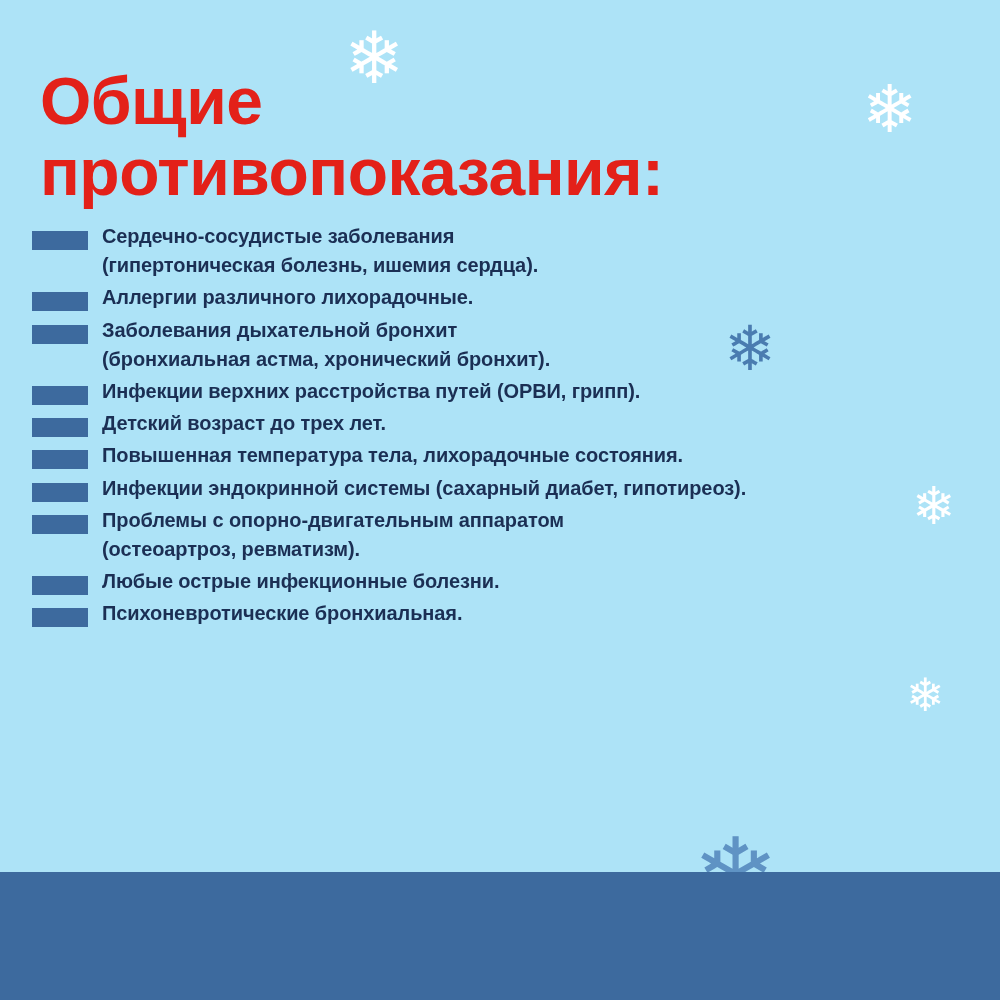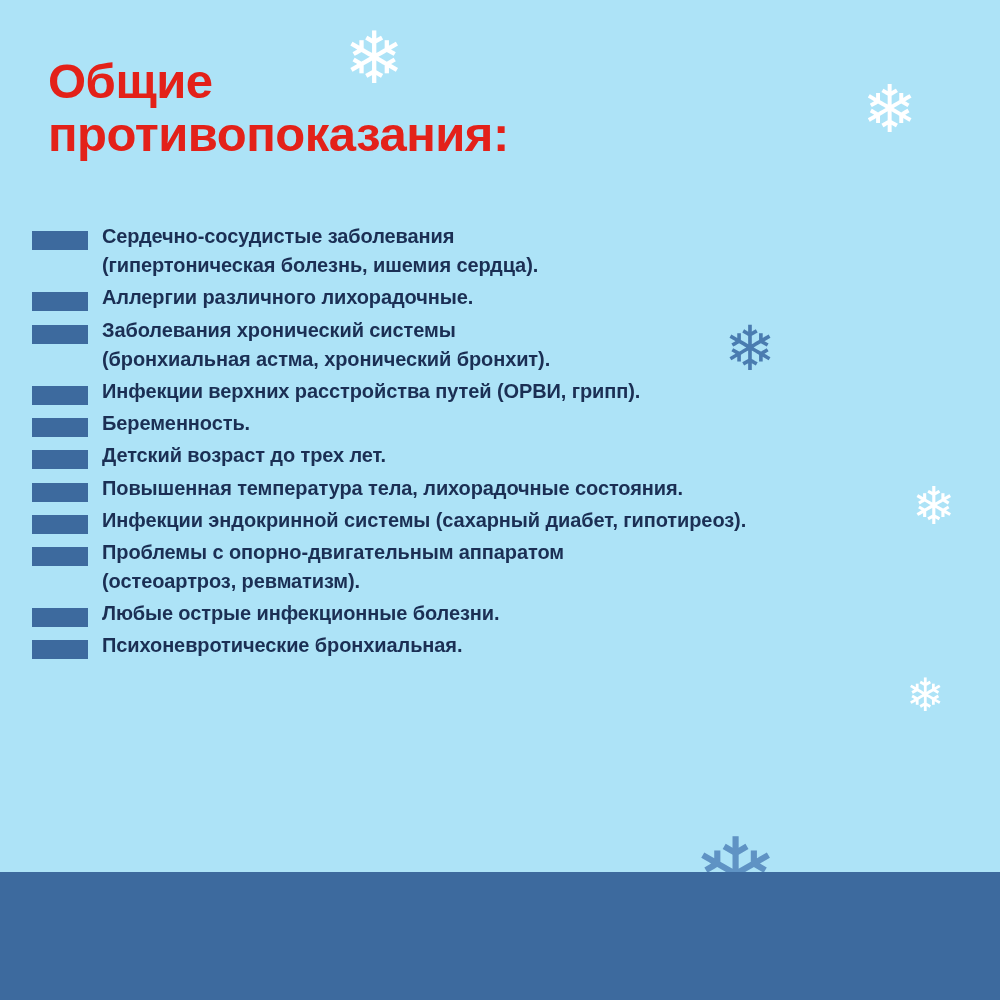--- a/index.html
+++ b/index.html
@@ -44,25 +44,25 @@
   .sf1 { left: 344px; top: 22px;  font-size: 72px; }
   .sf2 { left: 862px; top: 76px;  font-size: 66px; }
   .sf3 { left: 724px; top: 318px; font-size: 62px; color: #4a7cb0; }
   .sf4 { left: 912px; top: 480px; font-size: 52px; }
   .sf5 { left: 906px; top: 672px; font-size: 46px; }
   .sf6 { left: 692px; top: 824px; font-size: 104px; color: #5f93c4; }
 
   
   .title {
     position: absolute;
-    left: 48px;
+    left: 40px;
     top: 22px;
     width: 830px;
     color: #e32119;
-    font-size: 49px;
+    font-size: 66px;
     font-weight: bold;
     line-height: 1.08;
     letter-spacing: -0.5px;
     z-index: 3;
   }
   .title .line { display: block; }
 
   
   .list {
     position: absolute;
@@ -119,33 +119,29 @@
     </div>
 
 
     <div class="item">
       <span class="bullet"></span>
       <span class="item-text">Аллергии различного лихорадочные.</span>
     </div>
 
     <div class="item">
       <span class="bullet"></span>
-      <span class="item-text">Заболевания хронический системы
+      <span class="item-text">Заболевания дыхательной бронхит
 (бронхиальная астма, хронический бронхит).</span>
     </div>
 
     <div class="item">
       <span class="bullet"></span>
       <span class="item-text">Инфекции верхних расстройства путей (ОРВИ, грипп).</span>
     </div>
 
-    <div class="item">
-      <span class="bullet"></span>
-      <span class="item-text">Беременность.</span>
-    </div>
 
     <div class="item">
       <span class="bullet"></span>
       <span class="item-text">Детский возраст до трех лет.</span>
     </div>
 
     <div class="item">
       <span class="bullet"></span>
       <span class="item-text">Повышенная температура тела, лихорадочные состояния.</span>
     </div>

